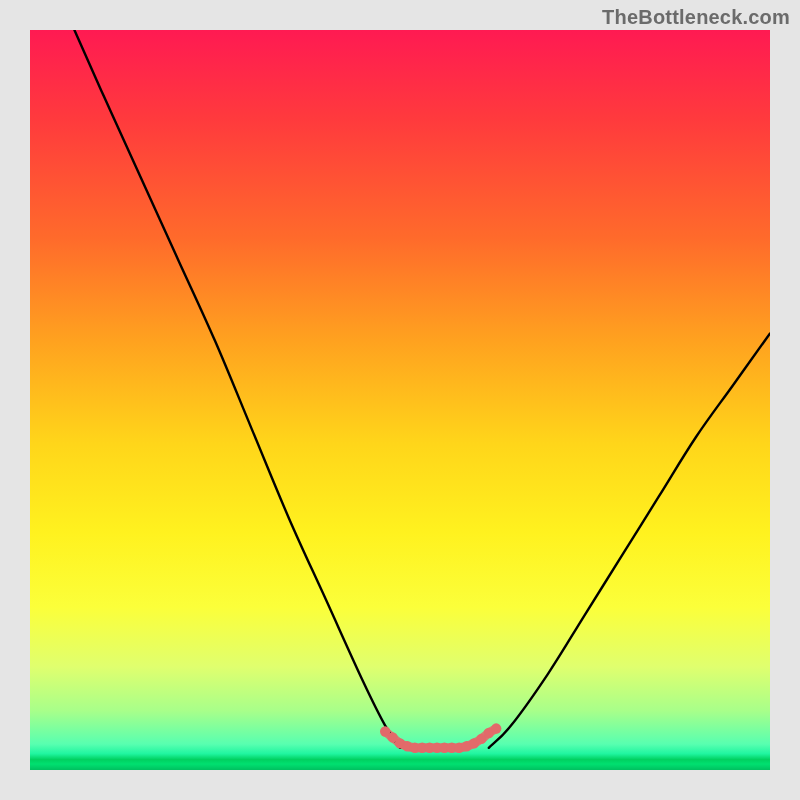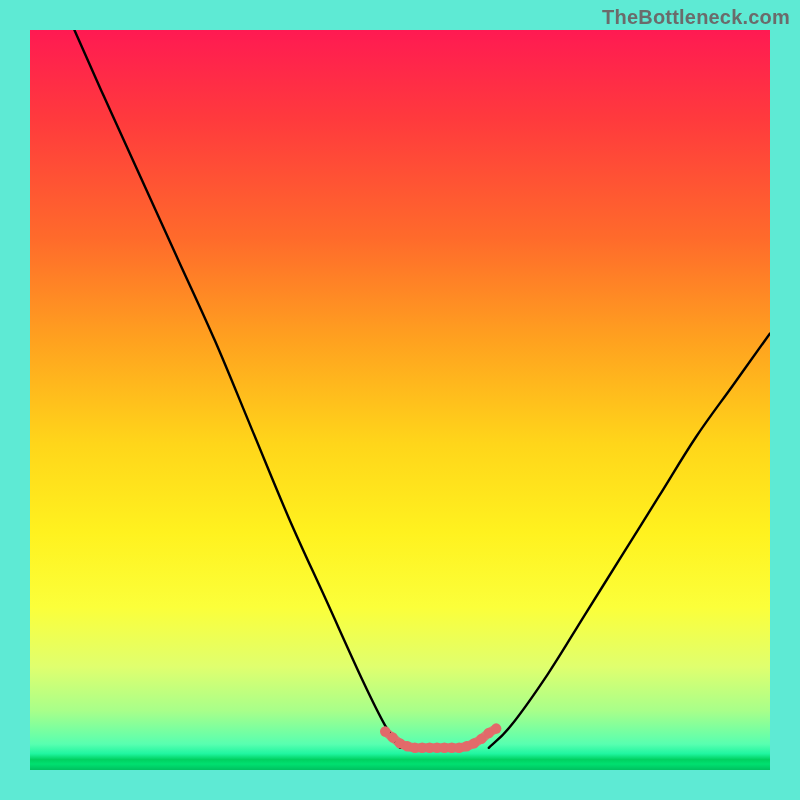--- a/index.html
+++ b/index.html
@@ -9,21 +9,21 @@
     height: 800px;
     background: #000;
     overflow: hidden;
   }
   .frame {
     position: absolute;
     left: 0;
     top: 0;
     width: 800px;
     height: 800px;
-    background: #5eead4;
+    background: #e5e5e5;
   }
   .plot {
     position: absolute;
     left: 30px;
     top: 30px;
     width: 740px;
     height: 740px;
     overflow: hidden;
   }
   .gradient {

